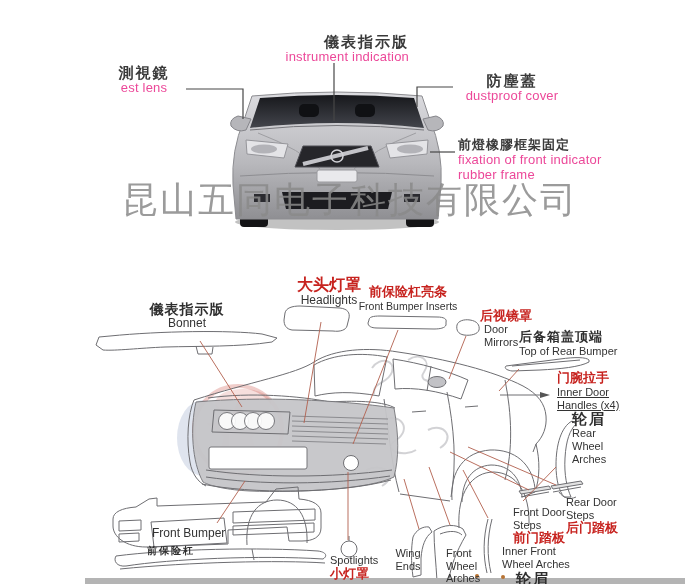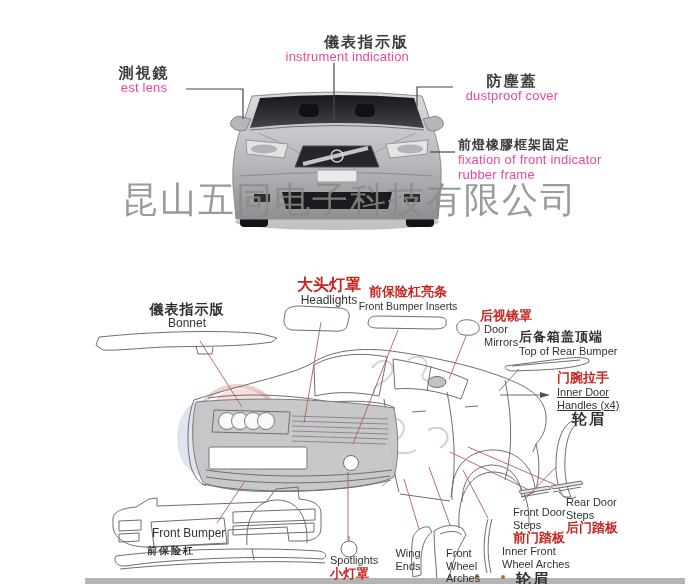--- a/index.html
+++ b/index.html
@@ -239,20 +239,21 @@
   <div class="lbl diag-lbl" style="left:519px;top:330px;width:120px;">
     <span class="zh" style="letter-spacing:1px;">后备箱盖顶端</span>
     <span class="en" style="white-space:nowrap;">Top of Rear Bumper</span>
   </div>
   <div class="lbl diag-lbl zh-red" style="left:557px;top:371px;width:80px;">
     <span class="zh">门腕拉手</span>
     <span class="en" style="width:78px;text-decoration:underline;">Inner Door Handles (x4)</span>
   </div>
   <div class="lbl diag-lbl zh-big" style="left:572px;top:410px;width:50px;">
     <span class="zh">轮眉</span>
+    <span class="en" style="width:46px;">Rear Wheel Arches</span>
   </div>
   <div class="lbl diag-lbl zh-red" style="left:566px;top:496px;width:66px;">
     <span class="en">Rear Door Steps</span>
     <span class="zh">后门踏板</span>
   </div>
   <div class="lbl diag-lbl zh-red" style="left:513px;top:506px;width:62px;">
     <span class="en">Front Door Steps</span>
     <span class="zh">前门踏板</span>
   </div>
   <div class="lbl diag-lbl zh-big" style="left:502px;top:545px;width:86px;">

